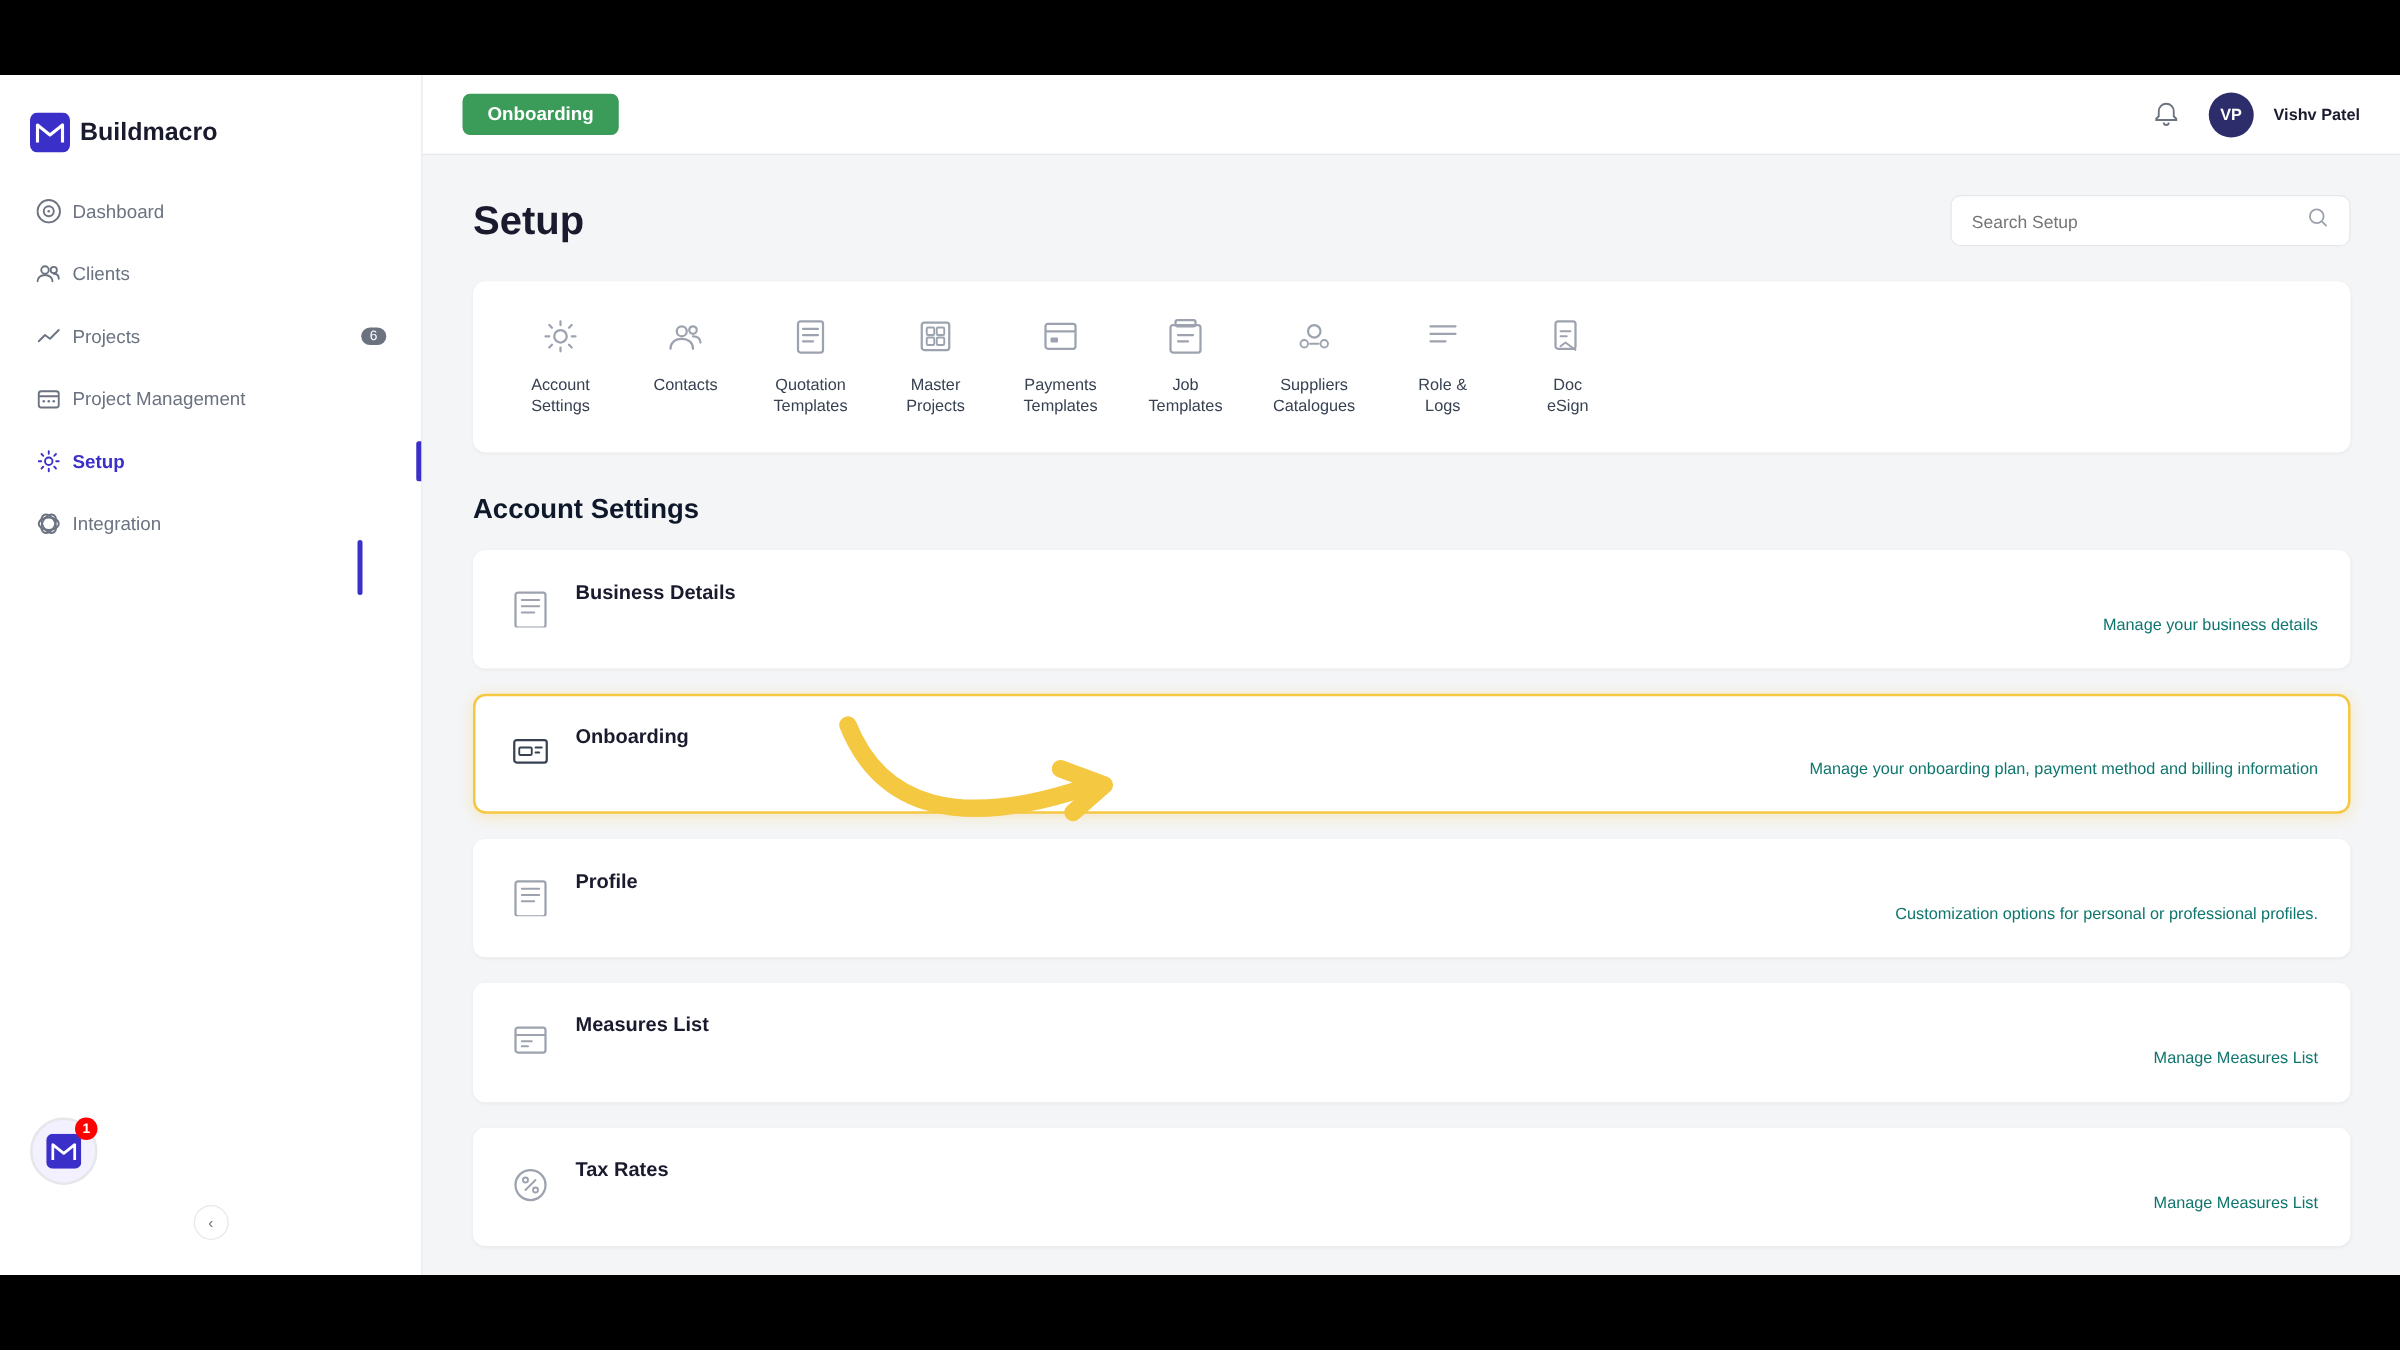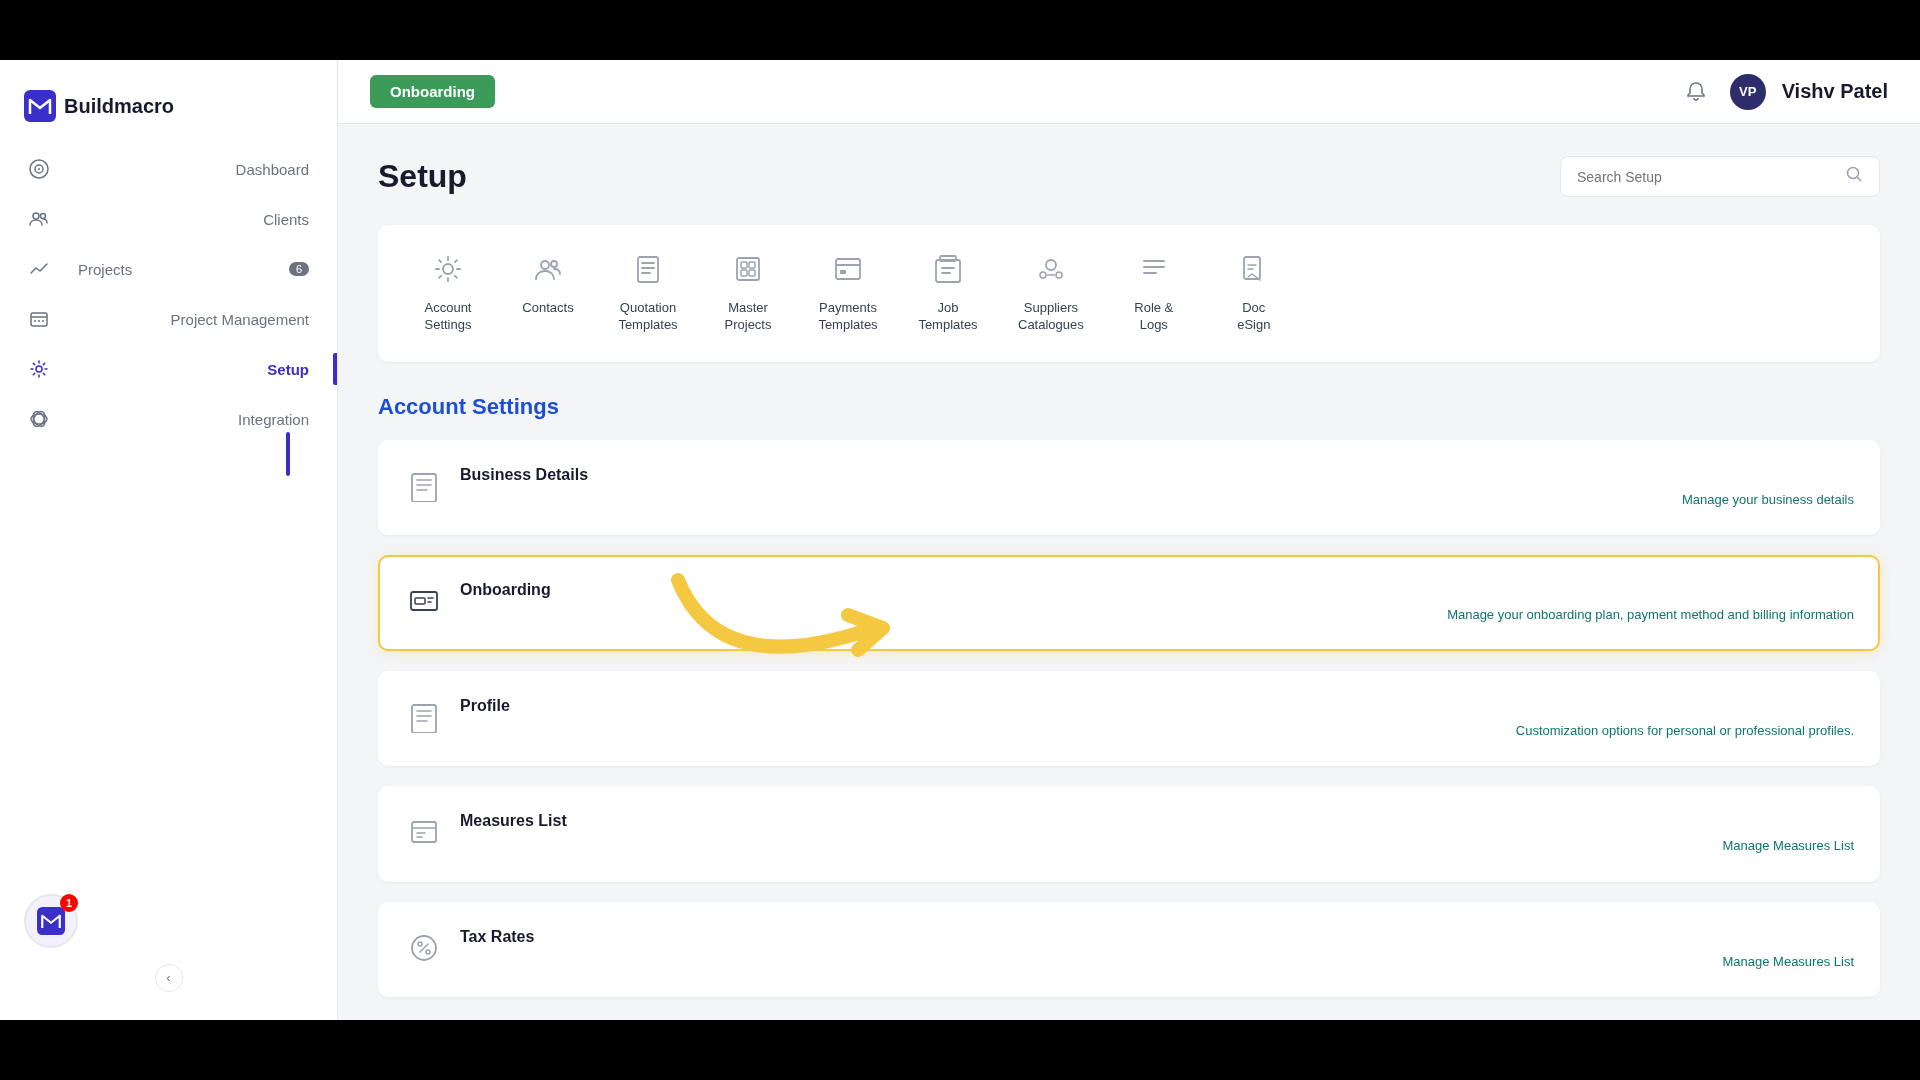--- a/index.html
+++ b/index.html
@@ -46,30 +46,29 @@
     }
 
     .sidebar-nav {
       flex: 1;
       padding: 0 12px;
     }
 
     .nav-item {
       display: flex;
       align-items: center;
-      gap: 28px;
+      gap: 8px;
       padding: 12px 16px;
       border-radius: 8px;
       cursor: pointer;
       color: #6b7280;
       font-size: 15px;
       font-weight: 500;
       position: relative;
       margin-bottom: 4px;
-      justify-content: space-between;
     }
     .nav-item.active { color: #3b2fc9; font-weight: 600; }
     .nav-item.active::after {
       content: '';
       position: absolute;
       right: -12px;
       top: 50%;
       transform: translateY(-50%);
       width: 4px;
       height: 32px;
@@ -167,21 +166,21 @@
       display: flex;
       align-items: center;
       justify-content: center;
       color: #fff;
       font-size: 13px;
       font-weight: 700;
       cursor: pointer;
     }
 
     .user-name {
-      font-size: 20px;
+      font-size: 13px;
       font-weight: 600;
       color: #1a1a2e;
       cursor: pointer;
     }
 
     
     .page-body {
       flex: 1;
       overflow-y: auto;
       padding: 32px 40px;
@@ -259,21 +258,21 @@
       text-align: center;
       line-height: 1.3;
       color: #374151;
       font-weight: 500;
     }
 
     
     .section-title {
       font-size: 22px;
       font-weight: 700;
-      color: #1d4ed8;
+      color: #0f172a;
       margin-bottom: 20px;
     }
 
     .cards-grid {
       display: grid;
       grid-template-columns: 1fr;
       gap: 20px;
     }
 
     .card {

